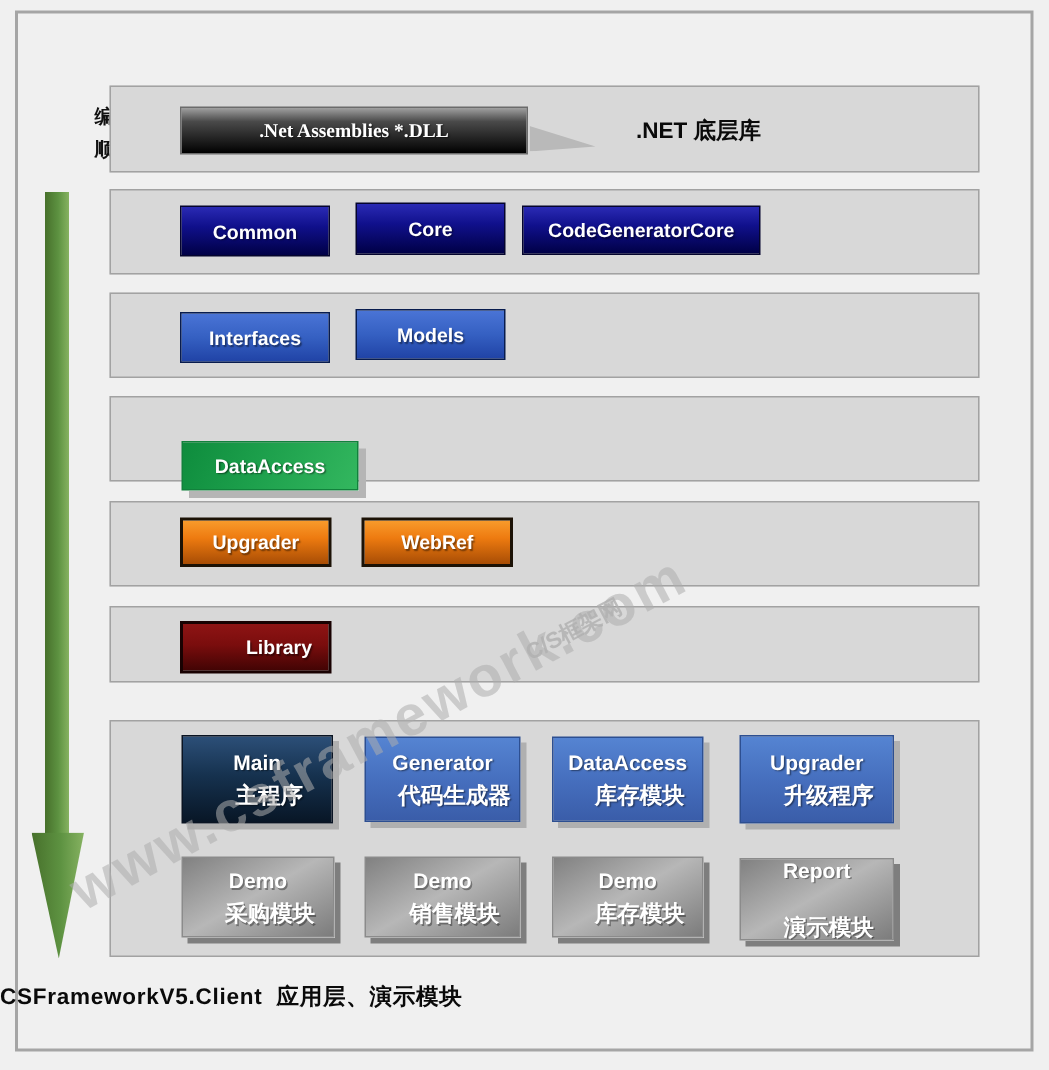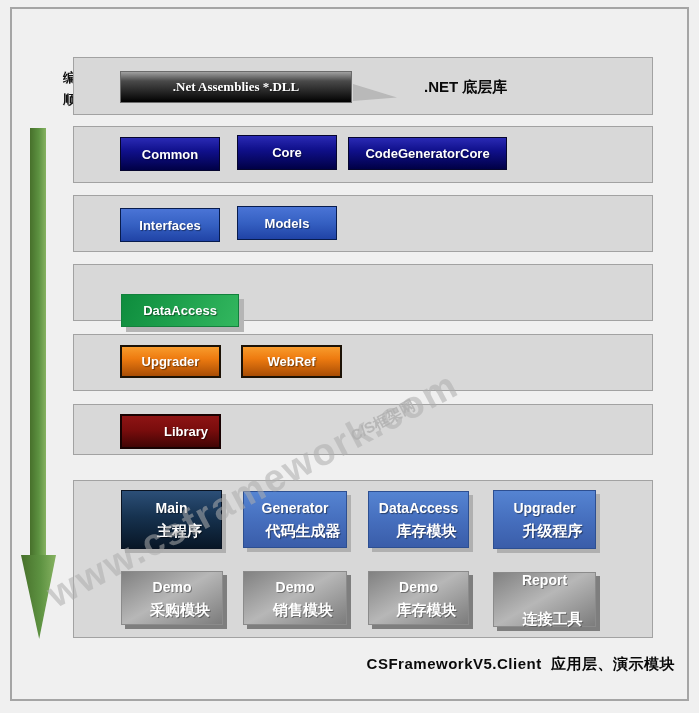--- a/index.html
+++ b/index.html
@@ -102,22 +102,22 @@
   }
   .p-main{left:121px;top:490px;width:101px;height:59px;}
   .p-connector{left:243px;top:491px;width:104px;height:57px;}
   .p-generator{left:368px;top:491px;width:101px;height:57px;}
   .p-upgrader{left:493px;top:490px;width:103px;height:59px;}
   .p-demo1{left:121px;top:571px;width:102px;height:54px;}
   .p-demo2{left:243px;top:571px;width:104px;height:54px;}
   .p-demo3{left:368px;top:571px;width:101px;height:54px;}
   .p-report{left:493px;top:572px;width:103px;height:55px;gap:16px;}
   .caption{
-    position:absolute;left:0;top:655px;width:632px;text-align:right;
-    font-size:15px;font-weight:bold;color:#0a0a0a;letter-spacing:0.5px;margin-left:43px;
+    position:absolute;left:0;top:655px;width:632px;text-align:left;
+    font-size:15px;font-weight:bold;color:#0a0a0a;letter-spacing:0.5px;
   }
   .wm-main{
     position:absolute;left:50px;top:575px;height:44px;line-height:44px;
     font-size:38px;font-weight:bold;letter-spacing:2px;white-space:nowrap;
     color:rgba(173,173,173,0.55);
     transform:rotate(-28deg);transform-origin:left center;z-index:50;pointer-events:none;
   }
   .wm-small{
     position:absolute;left:352px;top:428px;height:18px;line-height:18px;
     font-size:15px;font-weight:bold;white-space:nowrap;
@@ -189,21 +189,21 @@
   <div class="box app demo p-demo2">
     <span class="title">Demo</span>
     <span class="sub">销售模块</span>
   </div>
   <div class="box app demo p-demo3">
     <span class="title">Demo</span>
     <span class="sub">库存模块</span>
   </div>
   <div class="box app demo p-report">
     <span class="title">Report</span>
-    <span class="sub">连接工具</span>
+    <span class="sub">演示模块</span>
   </div>
 
   <div class="caption">CSFrameworkV5.Client &nbsp;应用层、演示模块</div>
 
   <div class="wm-main">www.csframework.com</div>
   <div class="wm-small">C/S框架网</div>
 
 </div>
 
 </body></html>

